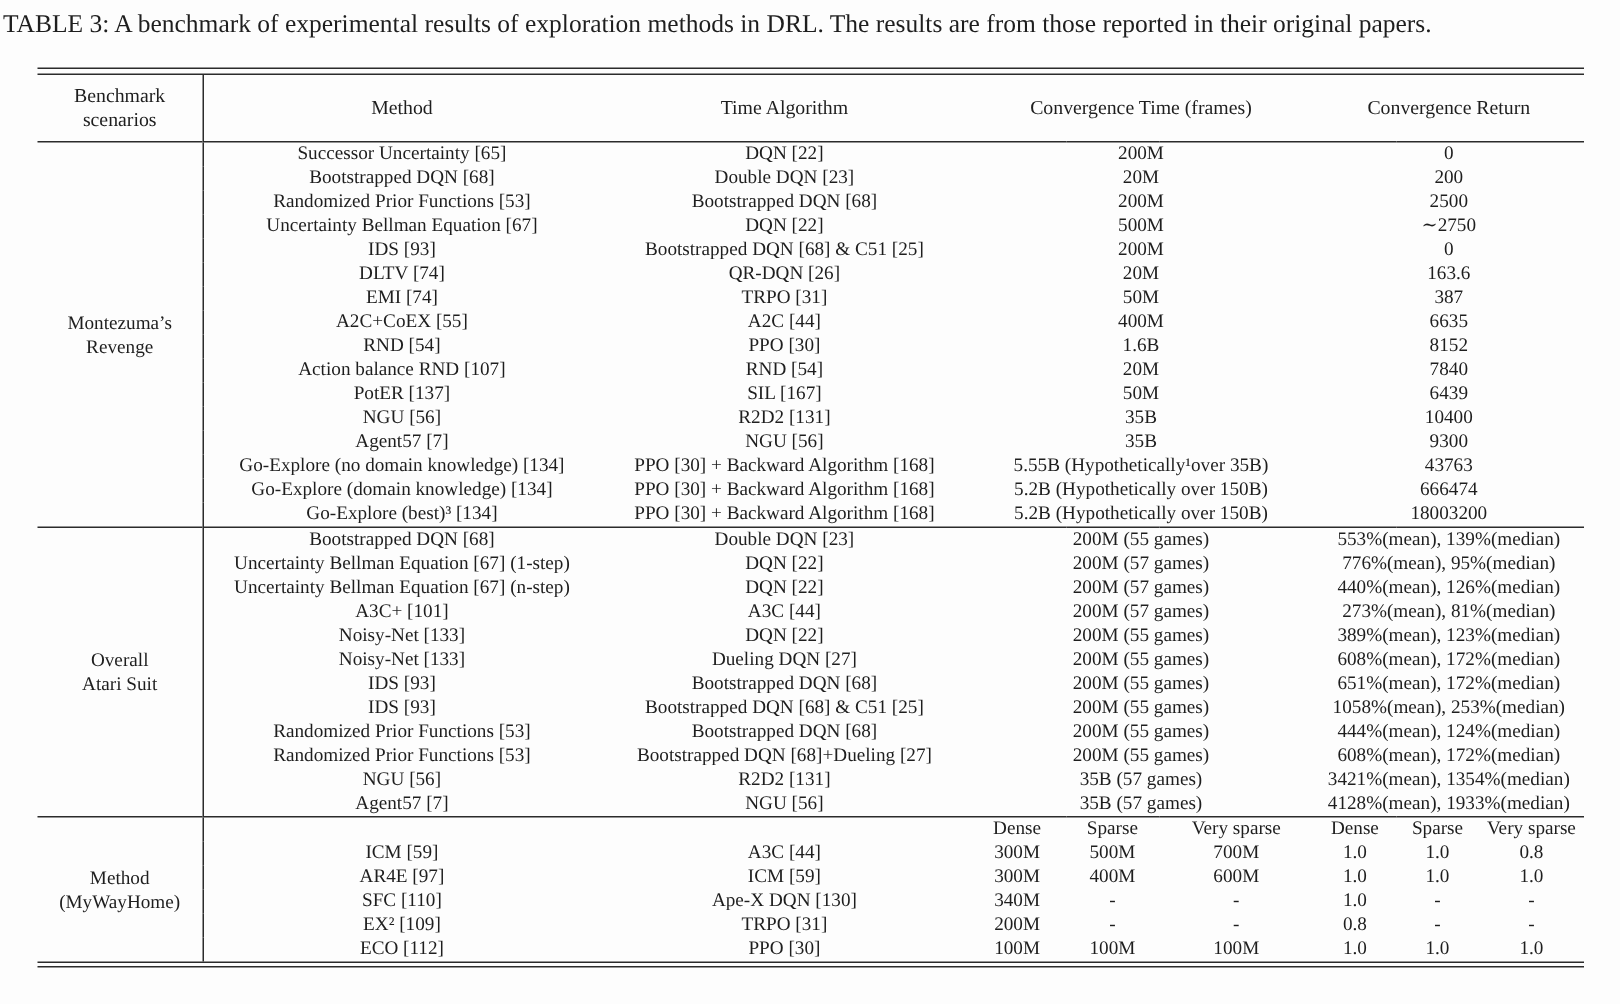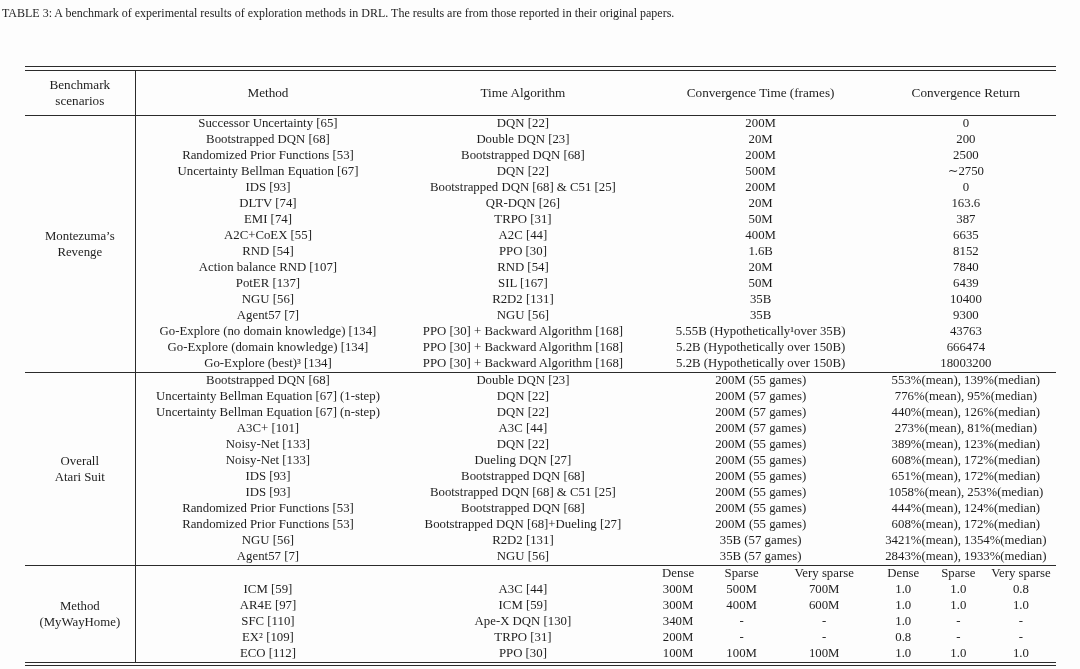--- a/index.html
+++ b/index.html
@@ -7,26 +7,26 @@
     width: 1080px; height: 669px;
     background: #fdfdfd;
     color: #1e1e1e;
     font-family: "Liberation Serif", "DejaVu Serif", serif;
     position: relative;
     overflow: hidden;
   }
   .caption {
     position: absolute;
     top: 6px; left: 2px; width: 1078px;
-    font-size: 12px;
+    font-size: 17px;
     white-space: nowrap;
   }
   .table-wrap {
     position: absolute;
-    top: 45px; left: 25px; width: 1031px; margin-top: 21px;
+    top: 45px; left: 25px; width: 1031px;
   }
   .rule-double {
     box-sizing: content-box;
     height: 2.5px;
     border-top: 1.5px solid #2b2b2b;
     border-bottom: 1.5px solid #2b2b2b;
   }
   table {
     border-collapse: collapse;
     table-layout: fixed;
@@ -251,21 +251,21 @@
         <tr>
           <td>NGU [56]</td>
           <td>R2D2 [131]</td>
           <td colspan="3">35B (57 games)</td>
           <td colspan="3">3421%(mean), 1354%(median)</td>
         </tr>
         <tr>
           <td>Agent57 [7]</td>
           <td>NGU [56]</td>
           <td colspan="3">35B (57 games)</td>
-          <td colspan="3">2843%(mean), 1933%(median)</td>
+          <td colspan="3">4128%(mean), 1933%(median)</td>
         </tr>
       </tbody>
       <tbody class="sect">
         <tr>
           <td class="scen-cell" rowspan="6">
             <div>Method</div>
             <div>(MyWayHome)</div>
           </td>
           <td></td>
           <td></td>

